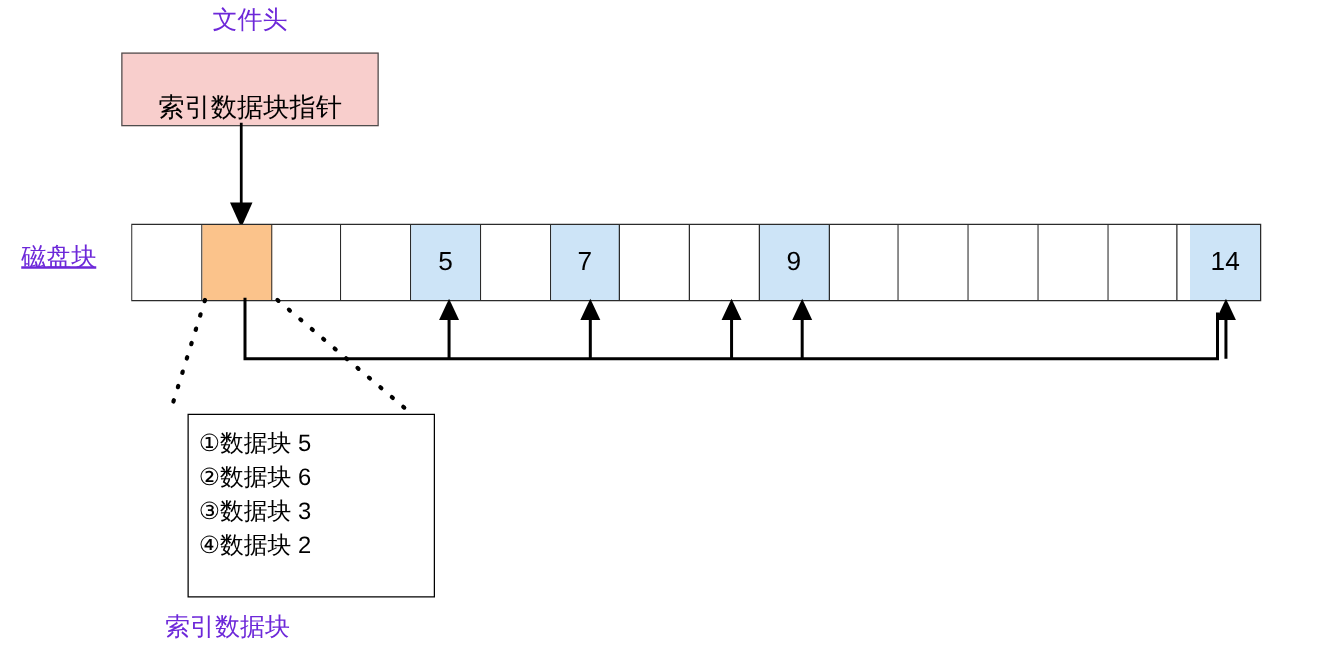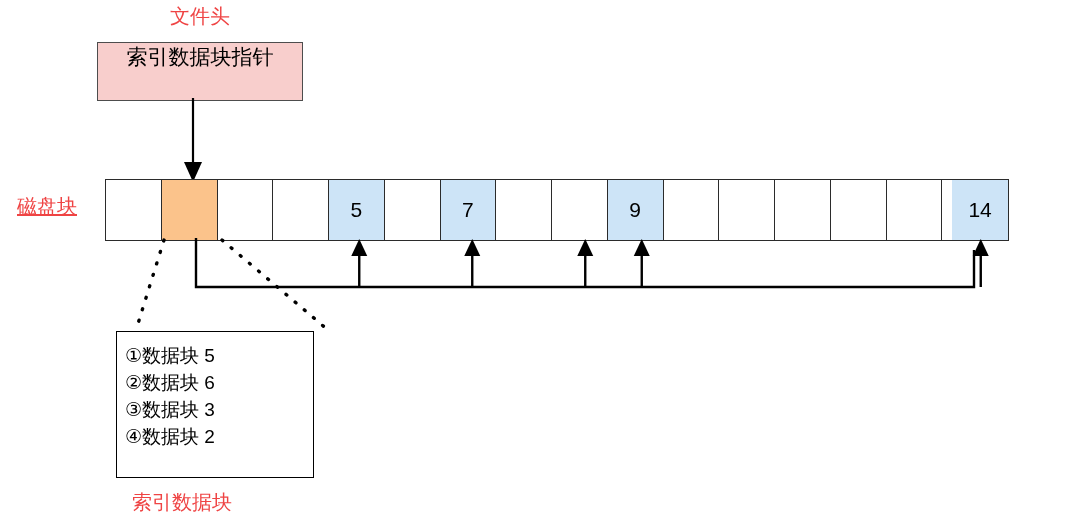--- a/index.html
+++ b/index.html
@@ -17,21 +17,21 @@
     height: 527px;
     overflow: hidden;
     background: #ffffff;
   }
   .abs { position: absolute; }
 
   
   .label {
     font-size: 20px;
     line-height: 1;
-    color: #ef4444;
+    color: #6d28d9;
     white-space: nowrap;
   }
   #file-header-label {
     left: 0; top: 6px; width: 400px;
     text-align: center;
   }
   #disk-row-label {
     left: 6px; top: 196px; width: 82px;
     text-align: center;
     text-decoration: underline;
@@ -41,21 +41,21 @@
   }
 
   
   #file-header-box {
     left: 97px; top: 42px;
     width: 206px; height: 59px;
     background: #f8cecc;
     border: 1.6px solid #4d4d4d;
     box-sizing: border-box;
     display: flex;
-    align-items: flex-start;
+    align-items: flex-end;
     justify-content: center;
   }
   #file-header-box .boxtext {
     font-size: 21px;
     color: #000;
     white-space: nowrap;
   }
 
   
   #header-pointer-arrow {
@@ -94,21 +94,21 @@
   }
 
   
   #dotted-layer {
     left: 0; top: 238px;
     width: 1067px; height: 110px;
   }
 
   
   #index-detail-box {
-    left: 116px; top: 331px;
+    left: 150px; top: 331px;
     width: 198px; height: 147px;
     background: #ffffff;
     border: 1.6px solid #000000;
     box-sizing: border-box;
     padding: 10px 0 0 8px;
   }
   .entry-line {
     font-size: 19px;
     line-height: 27px;
     color: #000;

